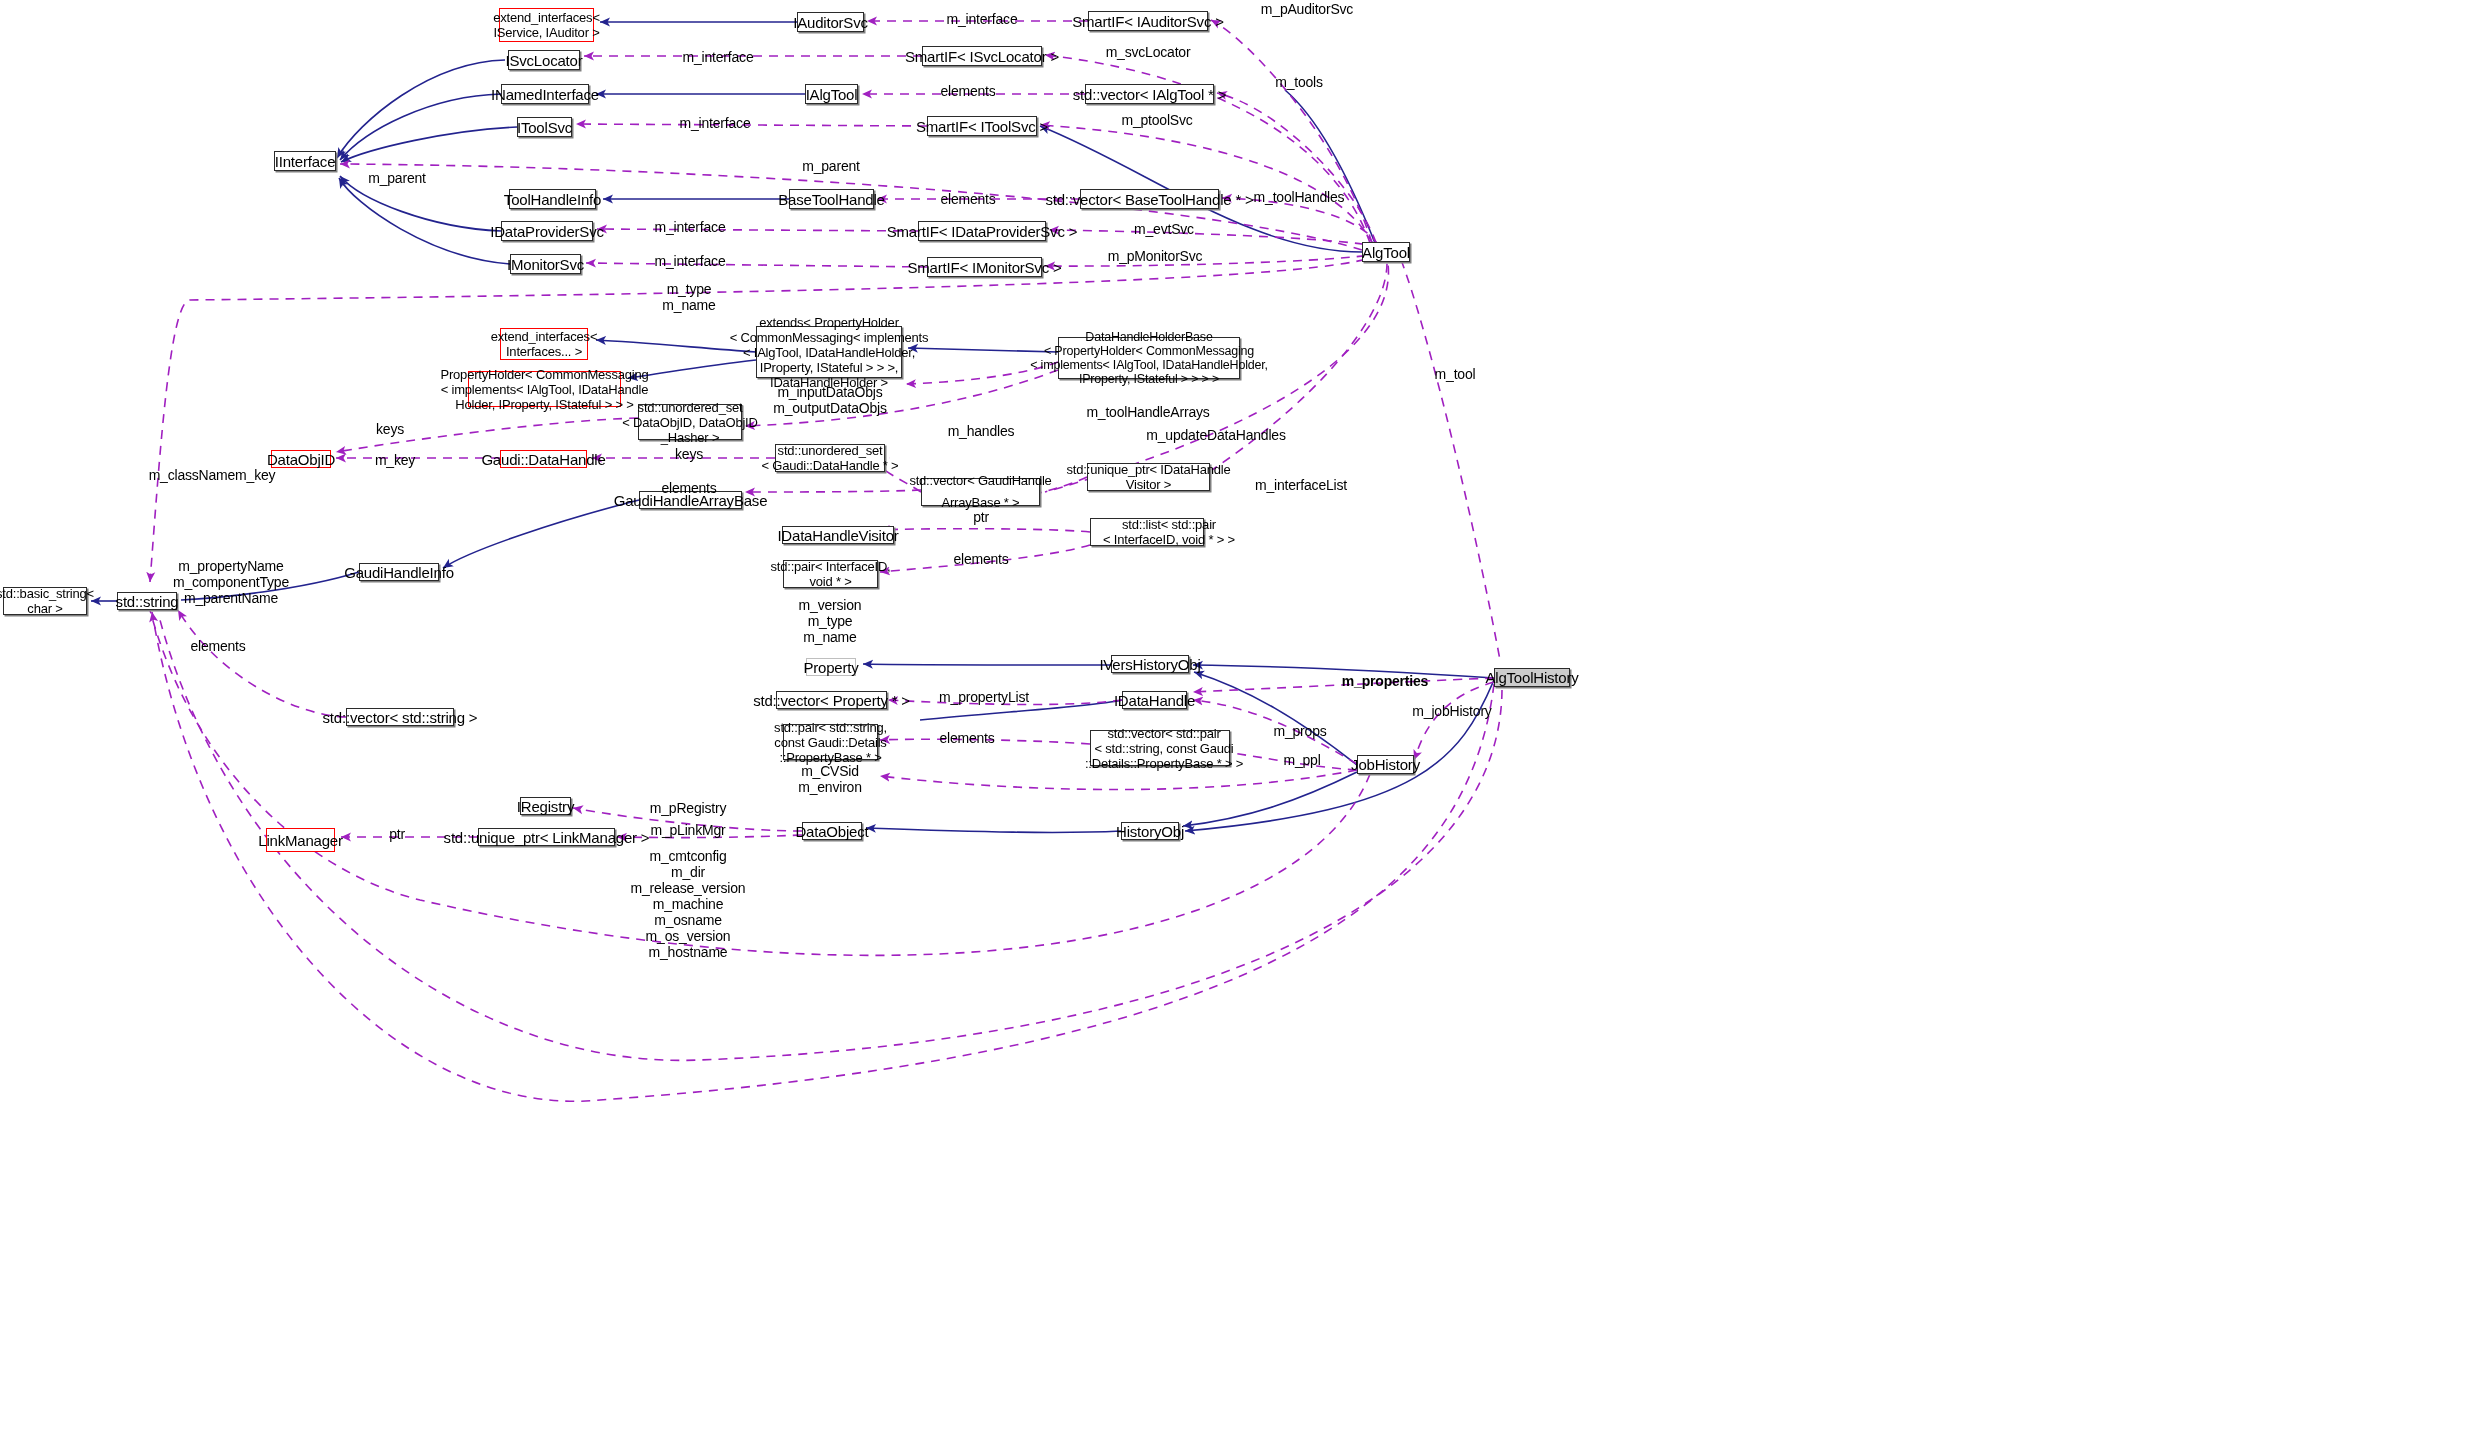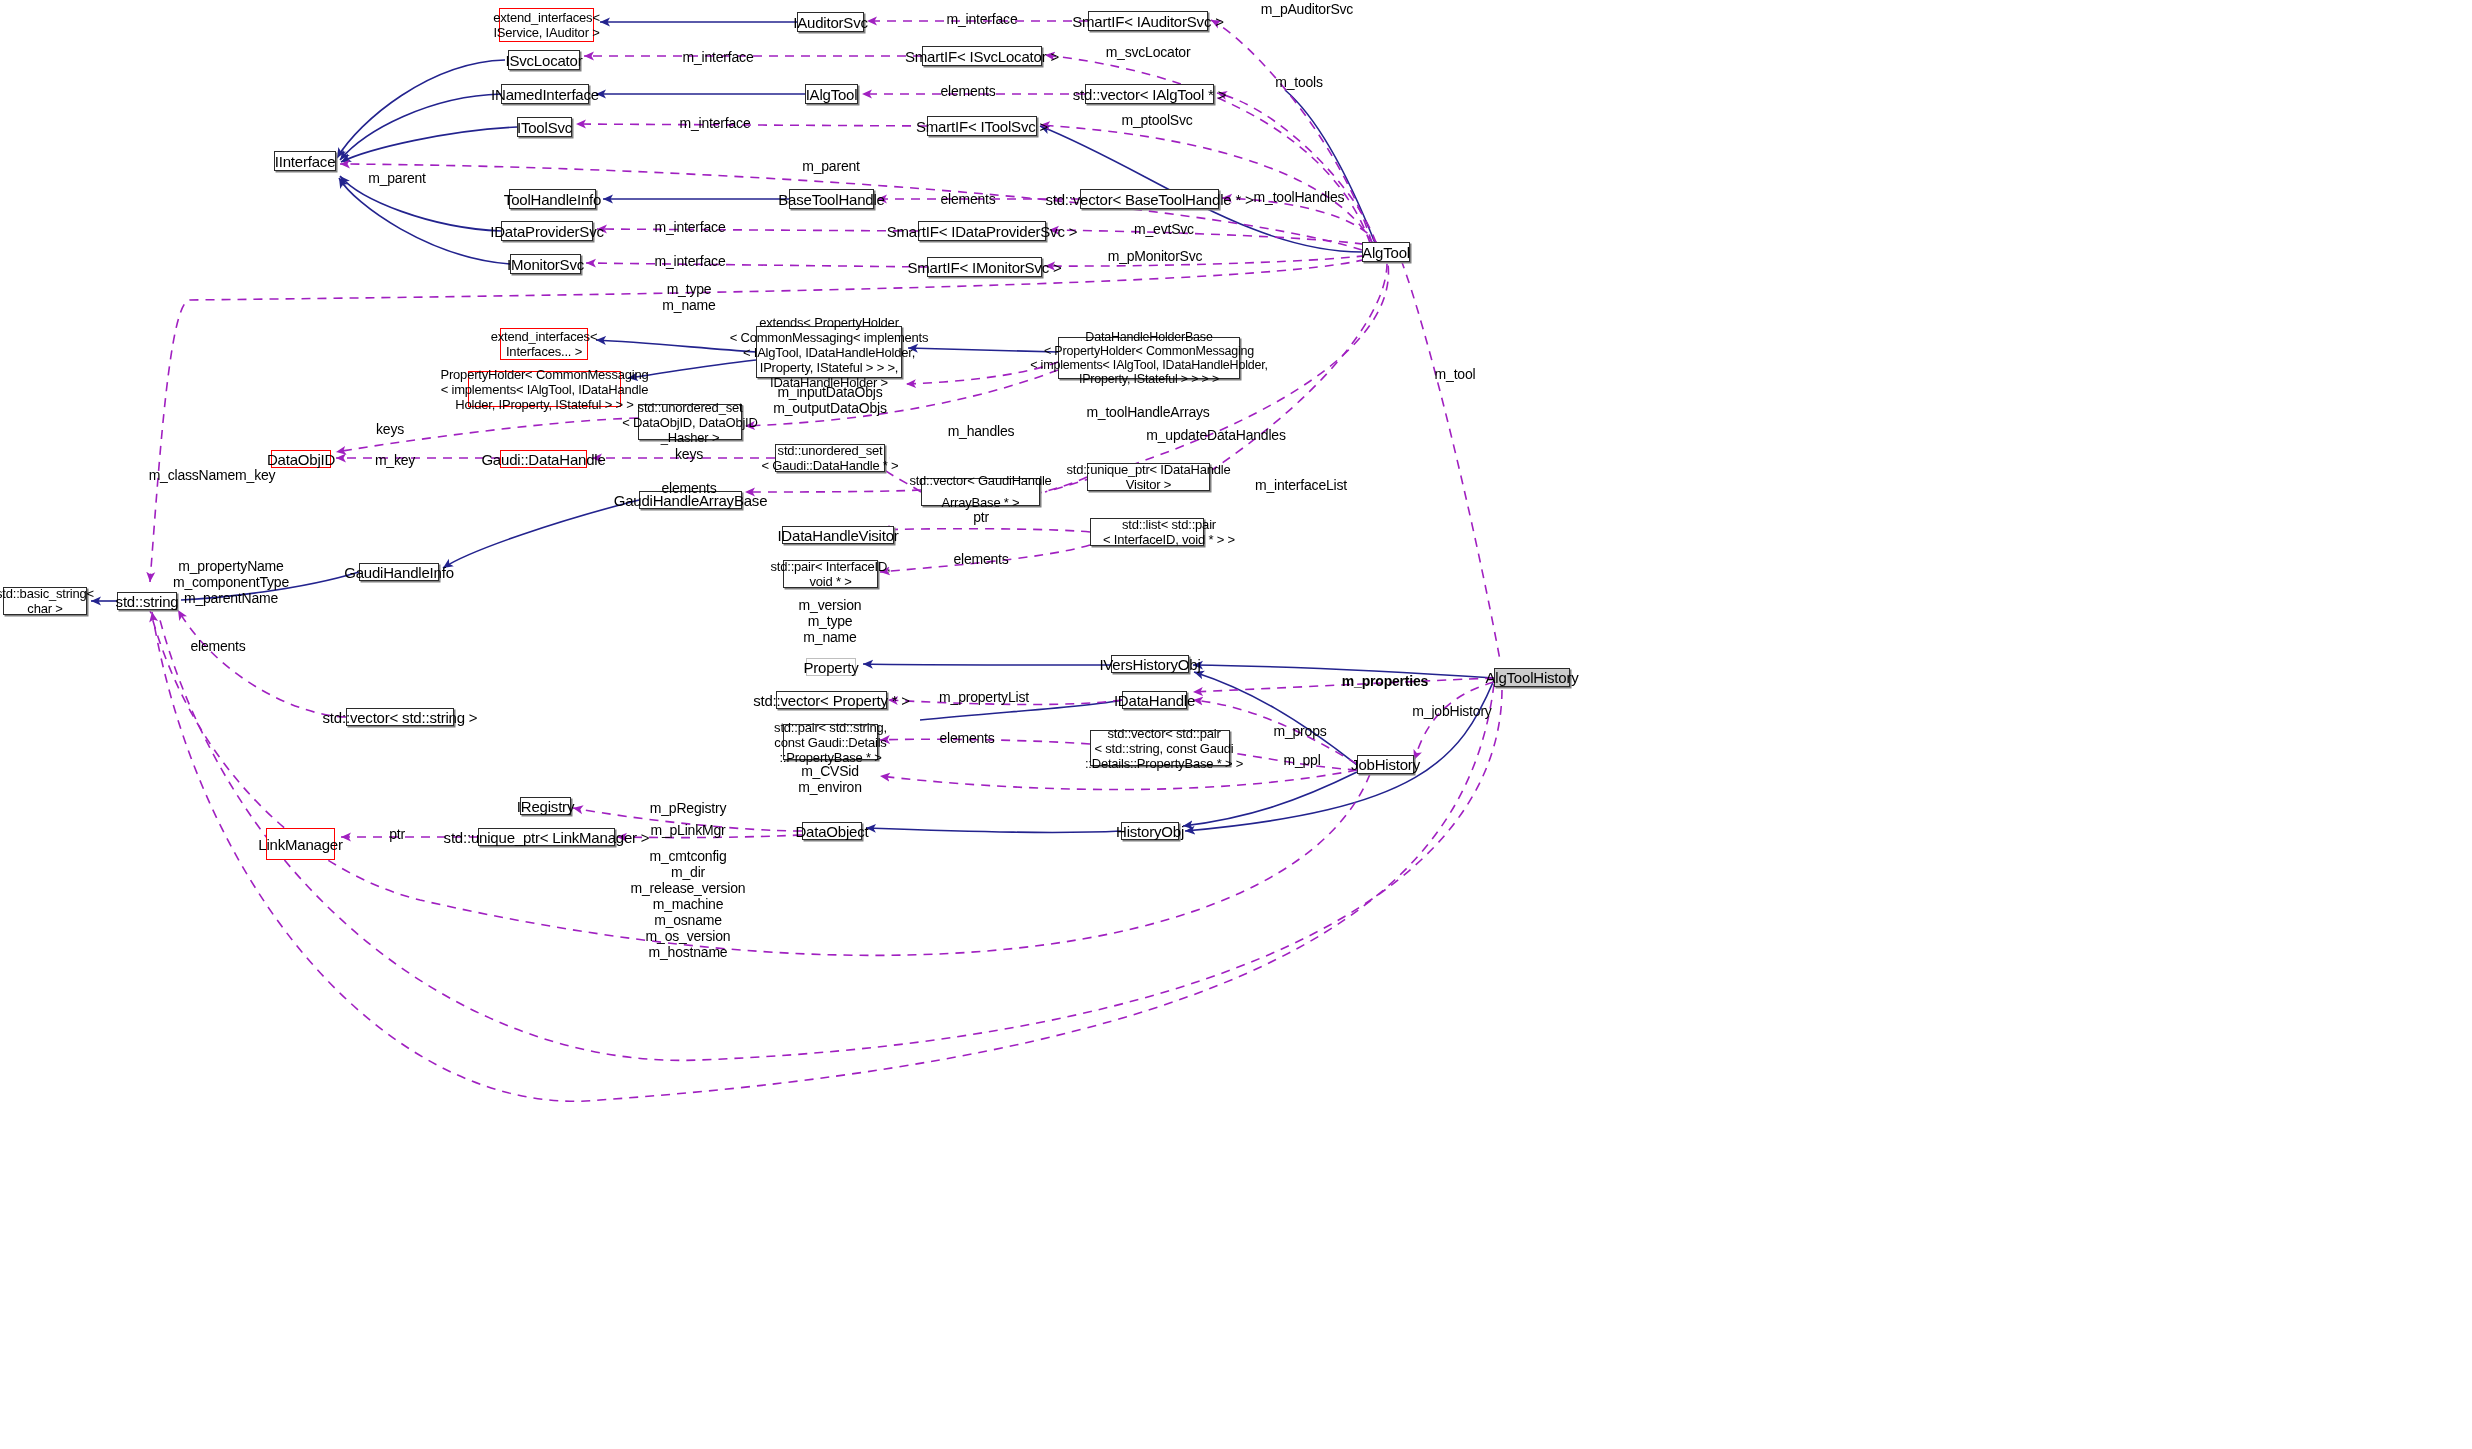--- a/index.html
+++ b/index.html
@@ -191,21 +191,21 @@
       <div class="node" style="left: 1122px; top: 691px; width: 65px; height: 18px;">IDataHandle</div>
       <div class="node" style="left: 346px; top: 708px; width: 108px; height: 18px;">std::vector&lt; std::string &gt;</div>
       <div class="node" style="left: 783px; top: 724px; width: 95px; height: 36px; font-size: 13px; line-height: 15px;">std::pair&lt; std::string,
 const Gaudi::Details
 ::PropertyBase * &gt;</div>
       <div class="node" style="left: 1090px; top: 730px; width: 140px; height: 36px; font-size: 13px; line-height: 15px; padding-left: 8px;">std::vector&lt; std::pair
 &lt; std::string, const Gaudi
 ::Details::PropertyBase * &gt; &gt;</div>
       <div class="node" style="left: 1357px; top: 755px; width: 57px; height: 19px;">JobHistory</div>
       <div class="node" style="left: 520px; top: 797px; width: 51px; height: 18px;">IRegistry</div>
-      <div class="node red" style="left: 266px; top: 828px; width: 69px; height: 32px;">LinkManager</div>
+      <div class="node red" style="left: 266px; top: 828px; width: 69px; height: 24px;">LinkManager</div>
       <div class="node" style="left: 478px; top: 828px; width: 137px; height: 18px;">std::unique_ptr&lt; LinkManager &gt;</div>
       <div class="node" style="left: 802px; top: 822px; width: 60px; height: 18px;">DataObject</div>
       <div class="node" style="left: 1121px; top: 822px; width: 58px; height: 18px;">HistoryObj</div>
     </div>
   <div id="labels">
       <div class="edgelabel" style="left: 982px; top: 11px;">m_interface</div>
       <div class="edgelabel" style="left: 1307px; top: 1px;">m_pAuditorSvc</div>
       <div class="edgelabel" style="left: 718px; top: 49px;">m_interface</div>
       <div class="edgelabel" style="left: 1148px; top: 44px;">m_svcLocator</div>
       <div class="edgelabel" style="left: 968px; top: 83px;">elements</div>

